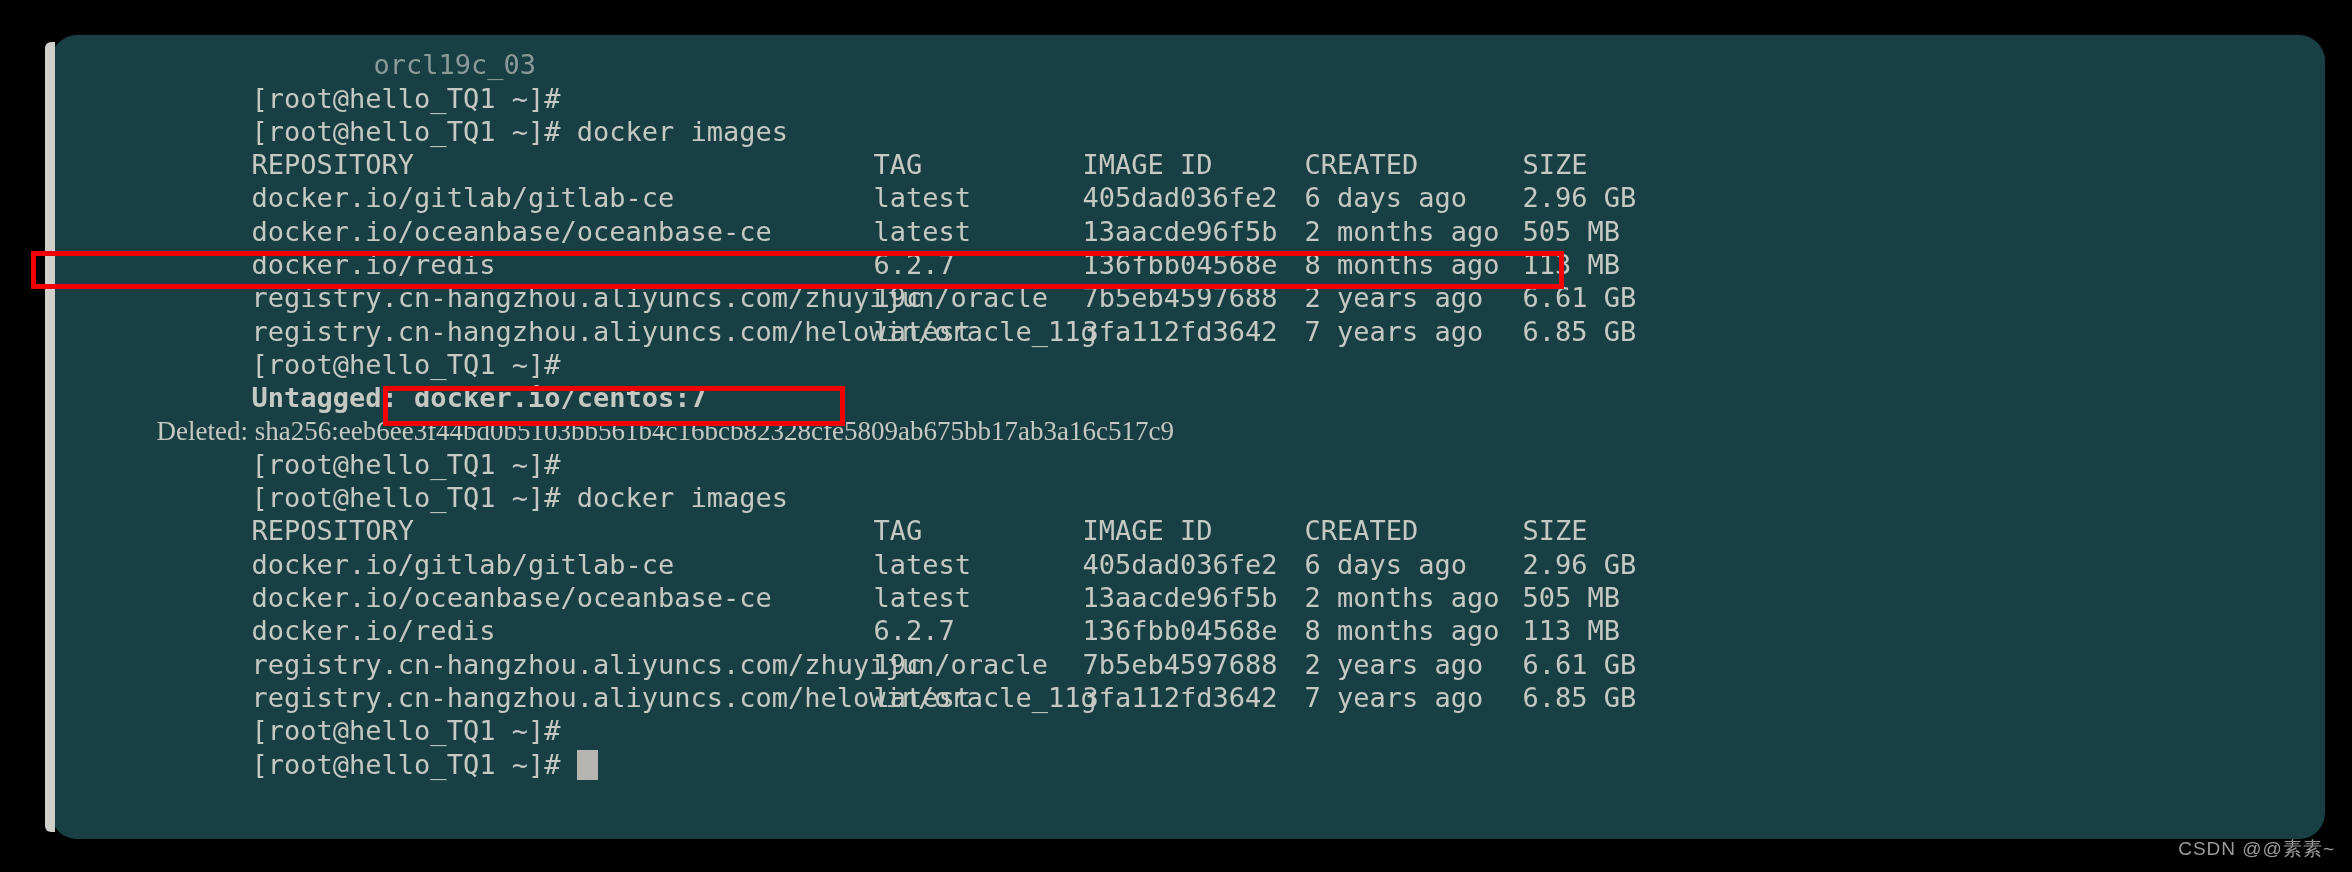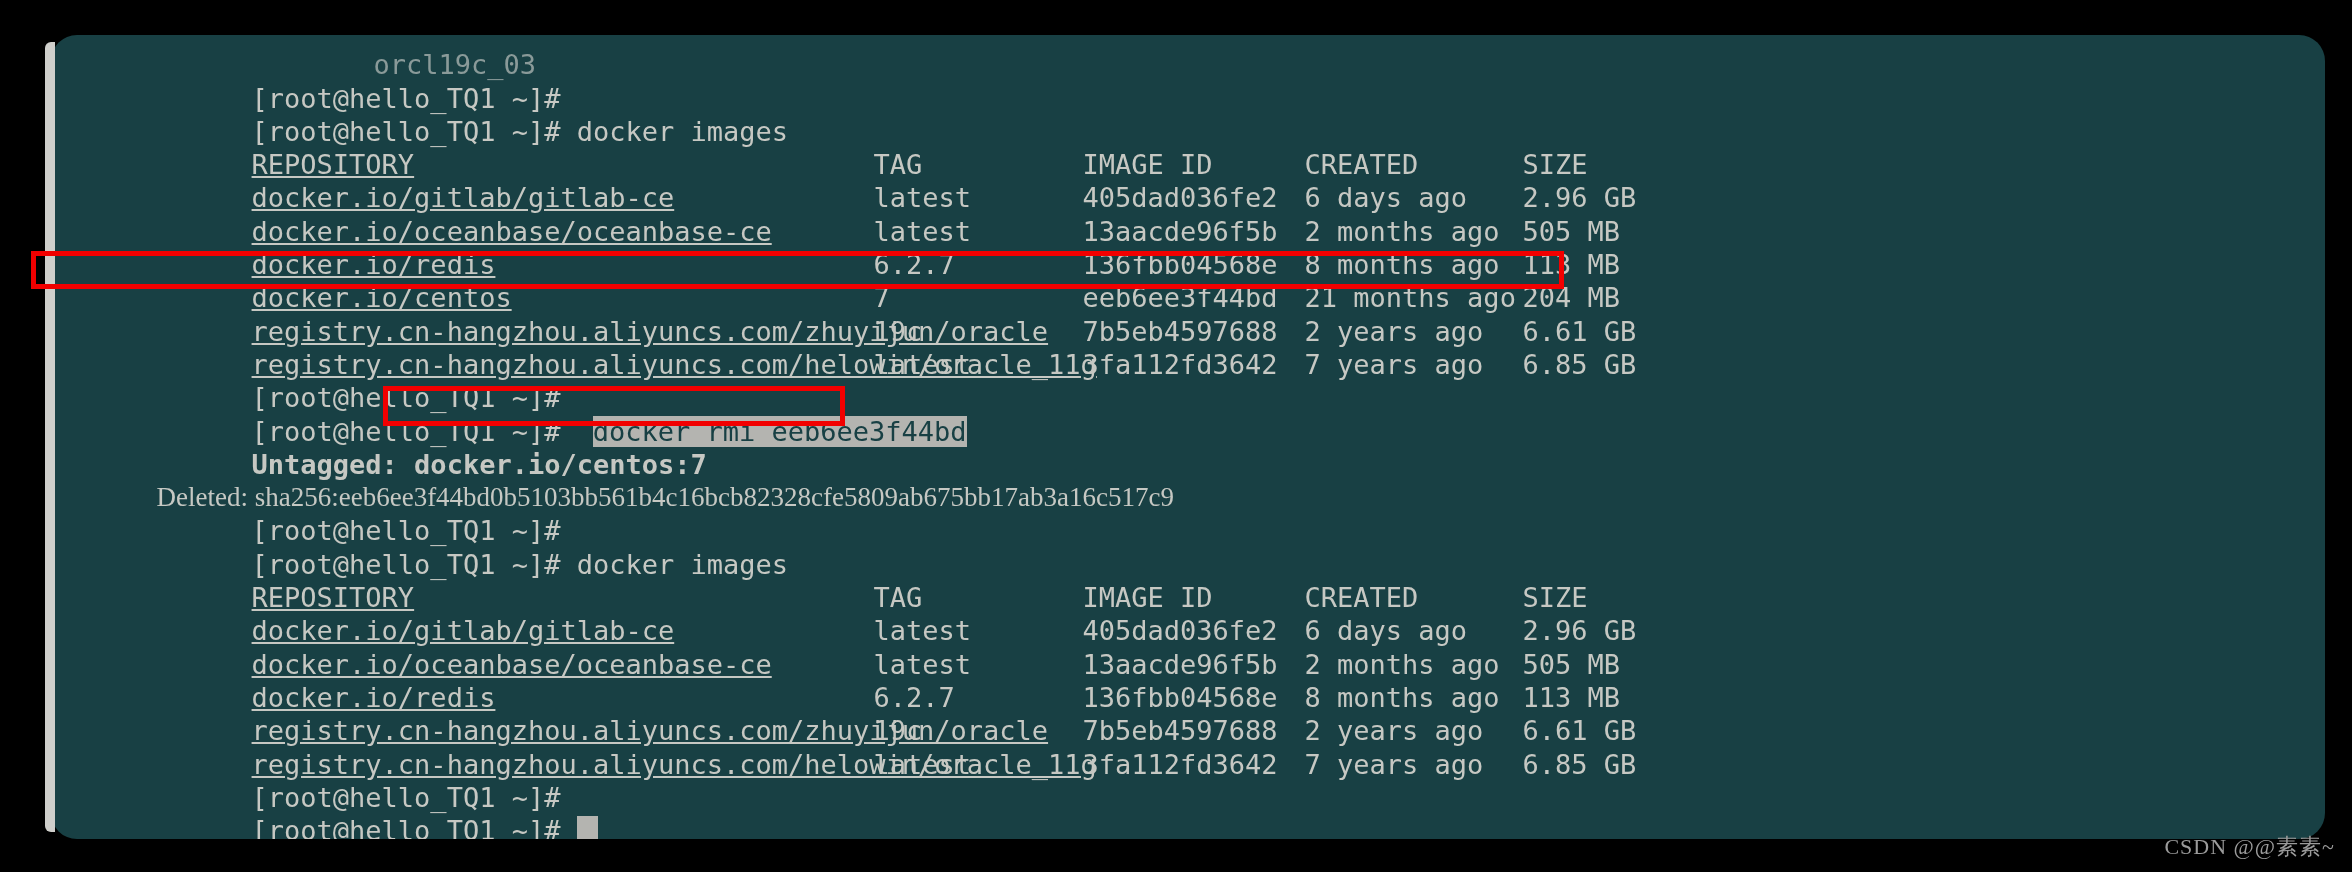--- a/index.html
+++ b/index.html
@@ -60,21 +60,21 @@
   #lines-wrap {
     position: absolute;
     left: 0px;
     top: -20px;
     width: 2274px;
   }
   .line .col {
     display: inline-block;
     vertical-align: top;
   }
-  .c-repo  { width: 622px; text-decoration: underline; }
+  .c-repo  { width: 622px; }
   .c-tag   { width: 209px; }
   .c-imgid { width: 222px; }
   .c-created { width: 218px; }
   .c-size  { }
   .linetext { padding-left: 0; }
 
   
   .line.clipped {
     color: #8a9a99;
   }
@@ -117,22 +117,22 @@
     left: 376px;
     top: 386px;
     width: 462px;
     height: 40px;
   }
 
   #watermark {
     position: absolute;
     right: 24px;
     bottom: 10px;
-    font-family: Liberation Serif, serif;
-    font-size: 22px;
+    font-family: Liberation Sans, sans-serif;
+    font-size: 19px;
     color: #9b9b9b;
     letter-spacing: 1px;
     z-index: 8;
   }
 </style>
 </head>
 <body>
 
 <div id="root">
 
@@ -161,36 +161,30 @@
         <div class="line" style="padding-left:38px;">
           <span class="col c-repo">docker.io/gitlab/gitlab-ce</span><span class="col c-tag">latest</span><span class="col c-imgid">405dad036fe2</span><span class="col c-created">6 days ago</span><span class="col c-size">2.96 GB</span>
         </div>
         <div class="line" style="padding-left:38px;">
           <span class="col c-repo">docker.io/oceanbase/oceanbase-ce</span><span class="col c-tag">latest</span><span class="col c-imgid">13aacde96f5b</span><span class="col c-created">2 months ago</span><span class="col c-size">505 MB</span>
         </div>
         <div class="line" style="padding-left:38px;">
           <span class="col c-repo">docker.io/redis</span><span class="col c-tag">6.2.7</span><span class="col c-imgid">136fbb04568e</span><span class="col c-created">8 months ago</span><span class="col c-size">113 MB</span>
         </div>
         <div class="line" style="padding-left:38px;">
-          <span class="col c-repo">docker.io/centos</span><span class="col c-tag">7</span><span class="col c-imgid">eeb6ee3f44bd</span><span class="col c-created">21 months ago</span><span class="col c-size">204 MB</span>
-        </div>
-        <div class="line" style="padding-left:38px;">
           <span class="col c-repo">registry.cn-hangzhou.aliyuncs.com/zhuyijun/oracle</span><span class="col c-tag">19c</span><span class="col c-imgid">7b5eb4597688</span><span class="col c-created">2 years ago</span><span class="col c-size">6.61 GB</span>
         </div>
         <div class="line" style="padding-left:38px;">
           <span class="col c-repo">registry.cn-hangzhou.aliyuncs.com/helowin/oracle_11g</span><span class="col c-tag">latest</span><span class="col c-imgid">3fa112fd3642</span><span class="col c-created">7 years ago</span><span class="col c-size">6.85 GB</span>
         </div>
 
         <div class="line" style="padding-left:38px;">
           <span>[root@hello_TQ1 ~]#</span>
         </div>
 
-        <div class="line" style="padding-left:38px;">
-          <span>[root@hello_TQ1 ~]#</span><span> </span><span class="cursor-inline"></span><span class="sel">docker rmi eeb6ee3f44bd</span>
-        </div>
 
         <div class="line" style="padding-left:38px;font-weight:bold;">
           <span>Untagged: docker.io/centos:7</span>
         </div>
         <div class="line" style="padding-left:38px;font-family:Liberation Serif, serif;">
           <span>Deleted: sha256:eeb6ee3f44bd0b5103bb561b4c16bcb82328cfe5809ab675bb17ab3a16c517c9</span>
         </div>
 
         <div class="line" style="padding-left:38px;">
           <span>[root@hello_TQ1 ~]#</span>

